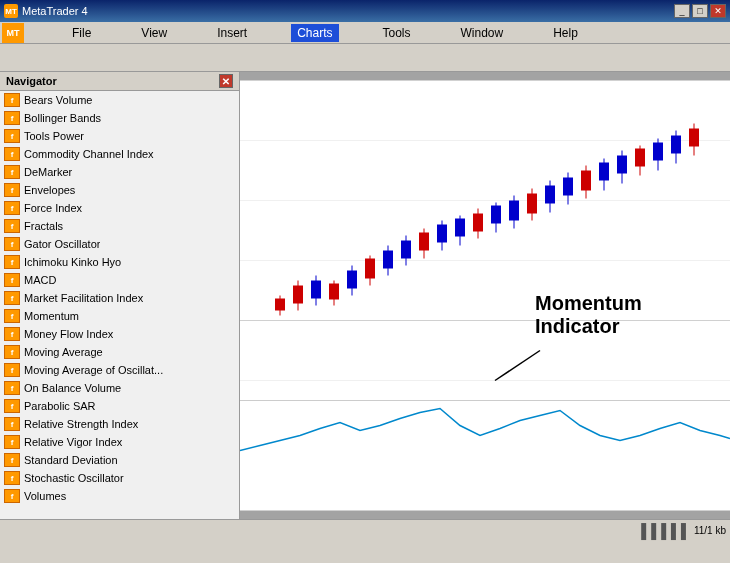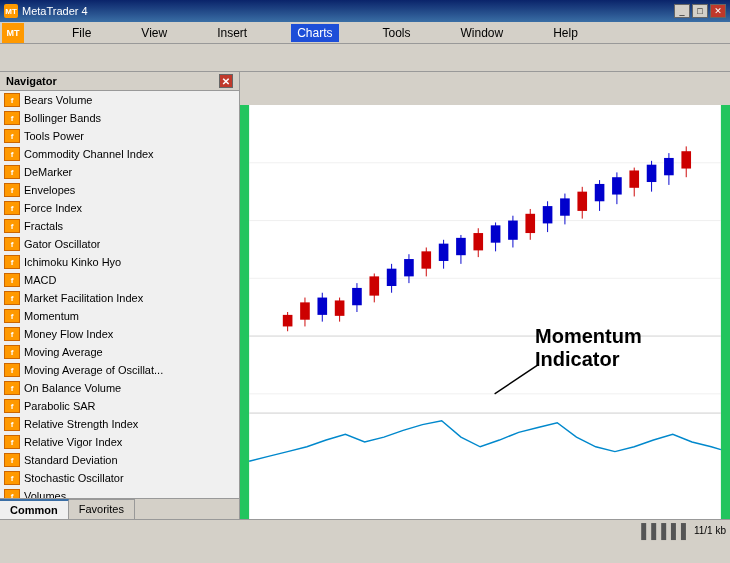--- a/index.html
+++ b/index.html
@@ -195,24 +195,23 @@
     }
     .nav-tab.active {
       background: #f0f0f0;
       border-top: 2px solid #3a6ea5;
       font-weight: bold;
     }
 
     
     .chart-area {
       flex: 1;
-      background: #22c55e;
+      background: #a3a3a3;
       position: relative;
       overflow: hidden;
-      margin-top: 33px;
     }
 
     
     .chart-svg {
       width: 100%;
       height: 100%;
     }
 
     
     .chart-annotation {
@@ -377,24 +376,20 @@
         </div>
         <div class="nav-item">
           <div class="nav-icon">f</div>
           <span class="nav-label">Stochastic Oscillator</span>
         </div>
         <div class="nav-item">
           <div class="nav-icon">f</div>
           <span class="nav-label">Volumes</span>
         </div>
       </div>
-    <div class="navigator-tabs">
-      <div class="nav-tab active">Common</div>
-      <div class="nav-tab">Favorites</div>
-    </div>
   </div>
 
   <div class="chart-area">
     <svg class="chart-svg" viewBox="0 0 490 430" xmlns="http://www.w3.org/2000/svg">
 
       <rect width="490" height="430" fill="#ffffff"></rect>
 
       <line x1="0" y1="60" x2="490" y2="60" stroke="#e0e0e0" stroke-width="0.5"></line>
       <line x1="0" y1="120" x2="490" y2="120" stroke="#e0e0e0" stroke-width="0.5"></line>
       <line x1="0" y1="180" x2="490" y2="180" stroke="#e0e0e0" stroke-width="0.5"></line>

